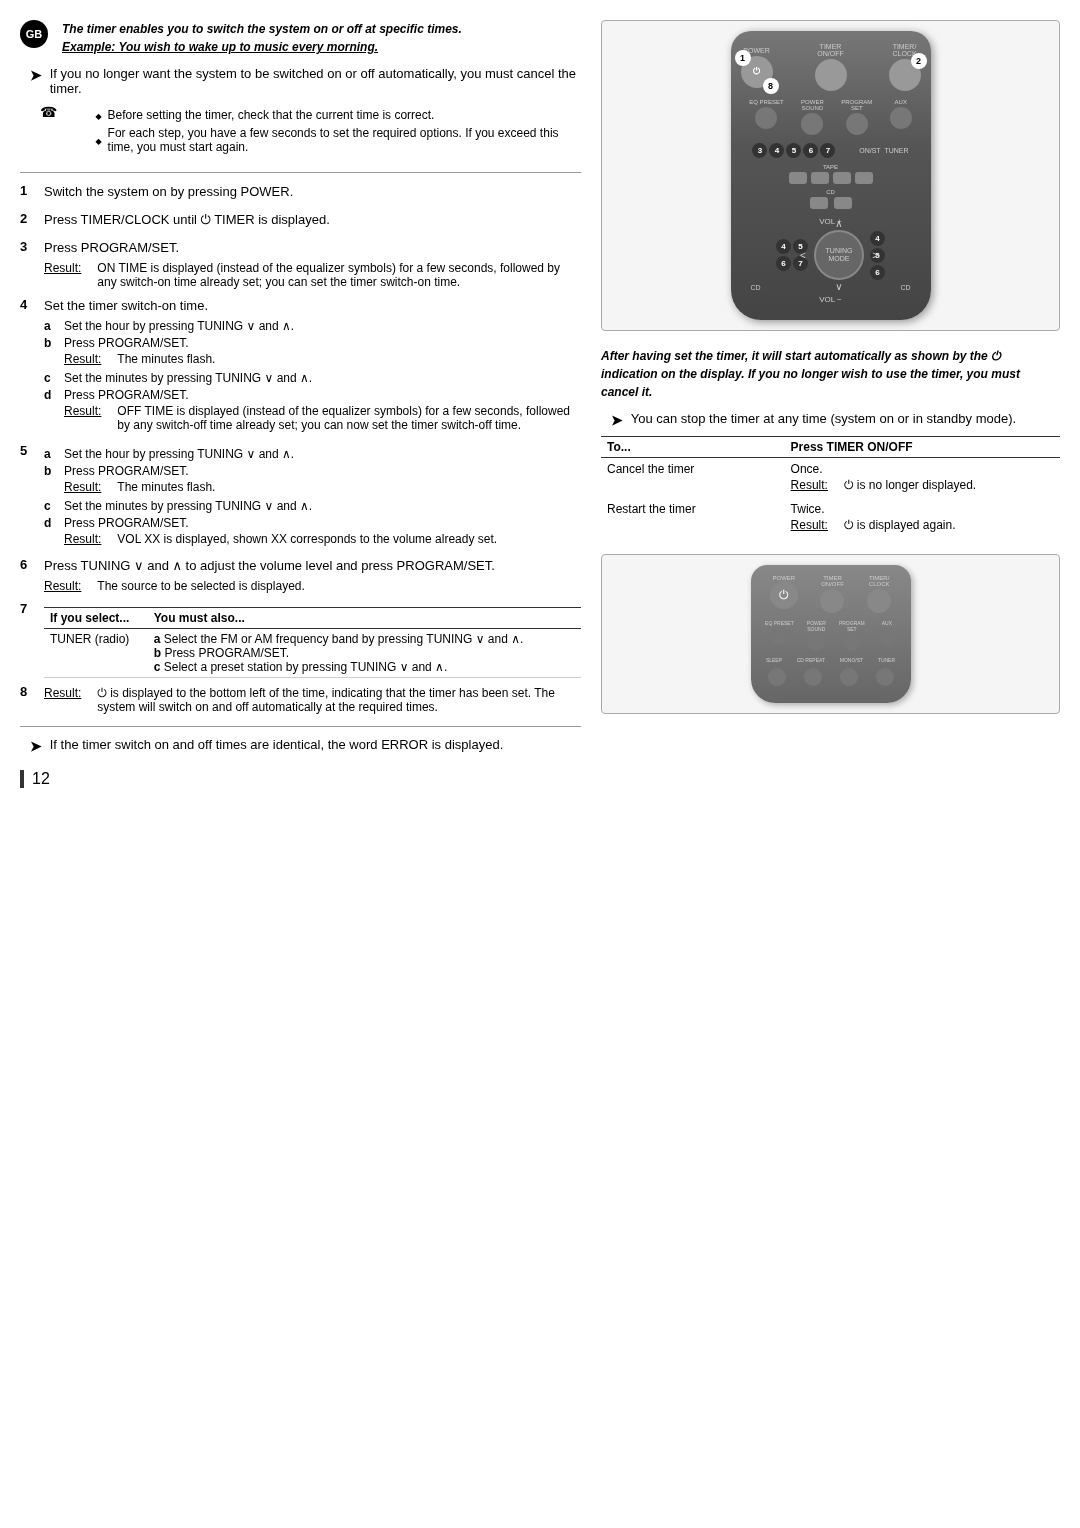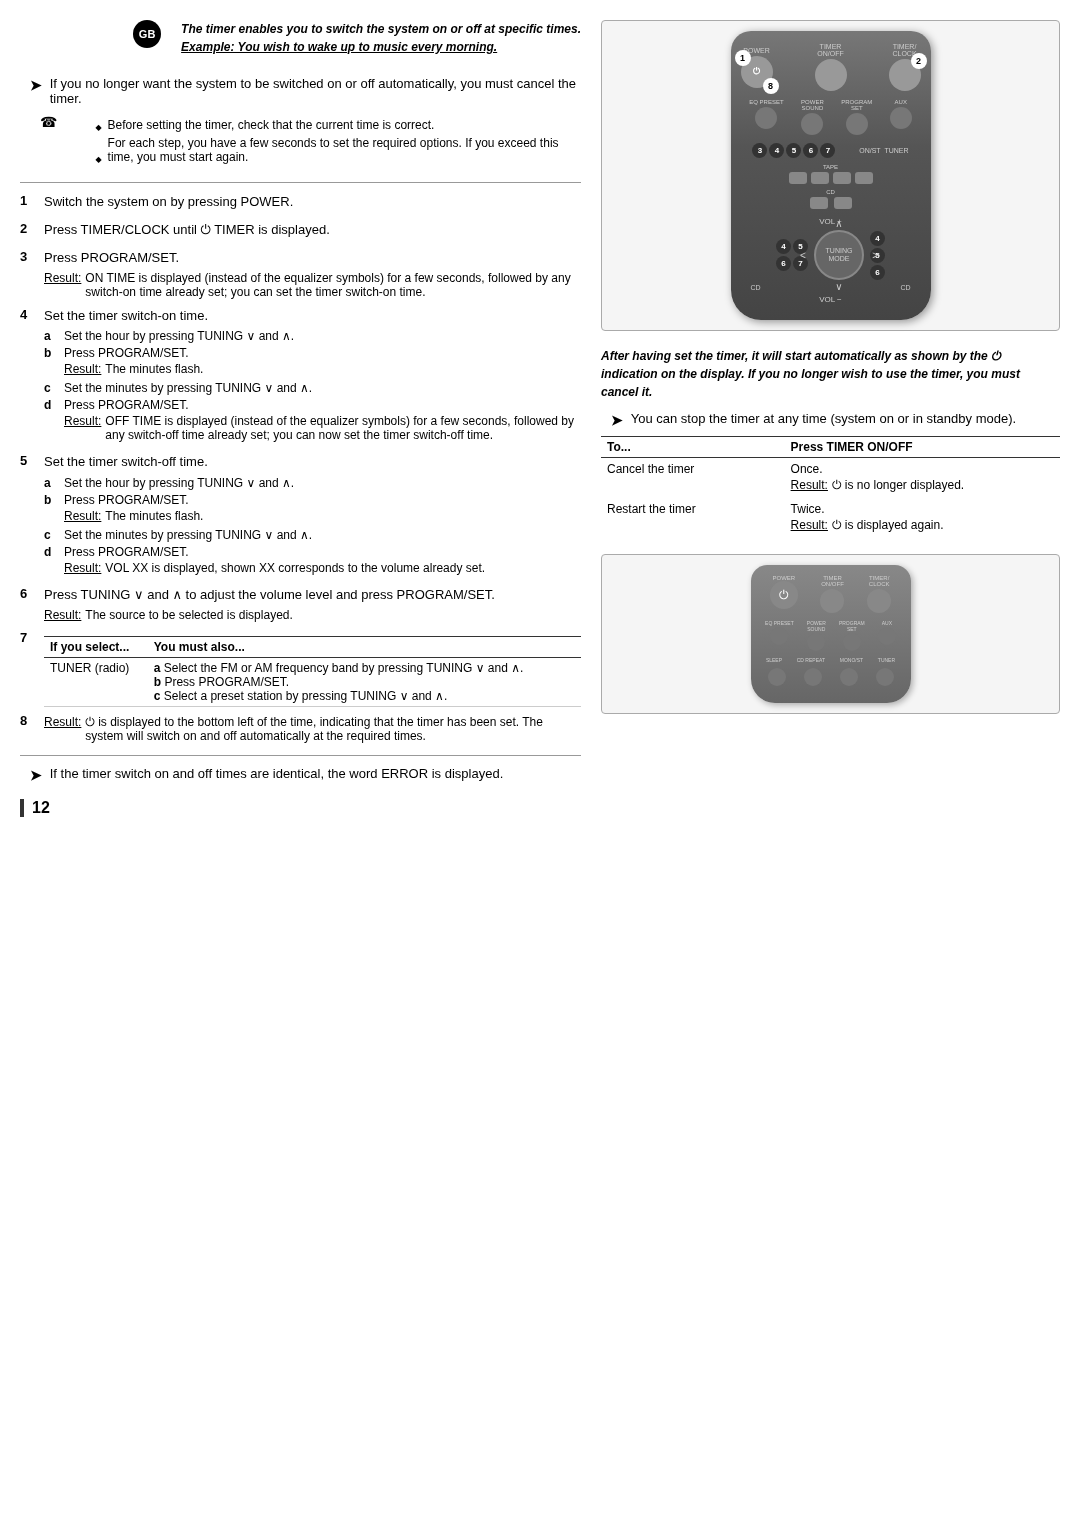--- a/index.html
+++ b/index.html
@@ -37,23 +37,22 @@
       font-size: 18px;
       font-weight: bold;
       margin-bottom: 12px;
       border-radius: 2px;
     }
 
     
     .gb-badge-row {
       display: flex;
       align-items: flex-start;
-      gap: 20px;
-      margin-bottom: 20px;
-      justify-content: flex-end;
+      gap: 14px;
+      margin-bottom: 10px;
     }
     .gb-badge {
       background: #000;
       color: #fff;
       font-size: 11px;
       font-weight: bold;
       padding: 3px 5px;
       border-radius: 50%;
       min-width: 28px;
       min-height: 28px;
@@ -92,21 +91,21 @@
     .note-icon {
       font-size: 14px;
       flex-shrink: 0;
     }
     .bullet-list {
       list-style: none;
       margin: 4px 0 4px 30px;
     }
     .bullet-list li {
       display: flex;
-      align-items: flex-end;
+      align-items: center;
       gap: 6px;
       margin-bottom: 4px;
       font-size: 12px;
     }
     .bullet-list li::before {
       content: "◆";
       font-size: 8px;
       margin-top: 3px;
       flex-shrink: 0;
     }
@@ -136,21 +135,21 @@
       display: flex;
       gap: 6px;
       margin-bottom: 3px;
       align-items: flex-start;
       font-size: 12px;
     }
     .sub-label { font-weight: bold; min-width: 14px; flex-shrink: 0; }
 
     .result-line {
       display: flex;
-      gap: 4px;
+      gap: 16px;
       margin: 2px 0 2px 0;
       font-size: 12px;
     }
     .result-label {
       text-decoration: underline;
       font-weight: normal;
       flex-shrink: 0;
     }
 
     
@@ -319,21 +318,21 @@
     .remote-small {
       width: 160px;
       background: linear-gradient(180deg, #888 0%, #666 100%);
       border-radius: 16px 16px 24px 24px;
       padding: 10px 8px 12px;
       box-shadow: 2px 2px 6px rgba(0,0,0,0.3);
     }
 
     .page-number {
       font-size: 16px;
-      font-weight: bold;
+      font-weight: normal;
       border-left: 4px solid #333;
       padding-left: 8px;
       margin-top: 16px;
     }
 
     .power-btn {
       background: #888;
       border-radius: 50%;
       width: 28px;
       height: 28px;
@@ -470,21 +469,20 @@
               </div>
             </div>
           </li>
         </ul>
       </div>
     </div>
 
     <div class="step">
       <span class="step-num">5</span>
       <div class="step-content">
-        <p>Set the timer switch-off time.</p>
         <ul class="sub-steps">
           <li>
             <span class="sub-label">a</span>
             <span>Set the hour by pressing TUNING ∨ and ∧.</span>
           </li>
           <li>
             <span class="sub-label">b</span>
             <div>
               <span>Press PROGRAM/SET.</span>
               <div class="result-line">

